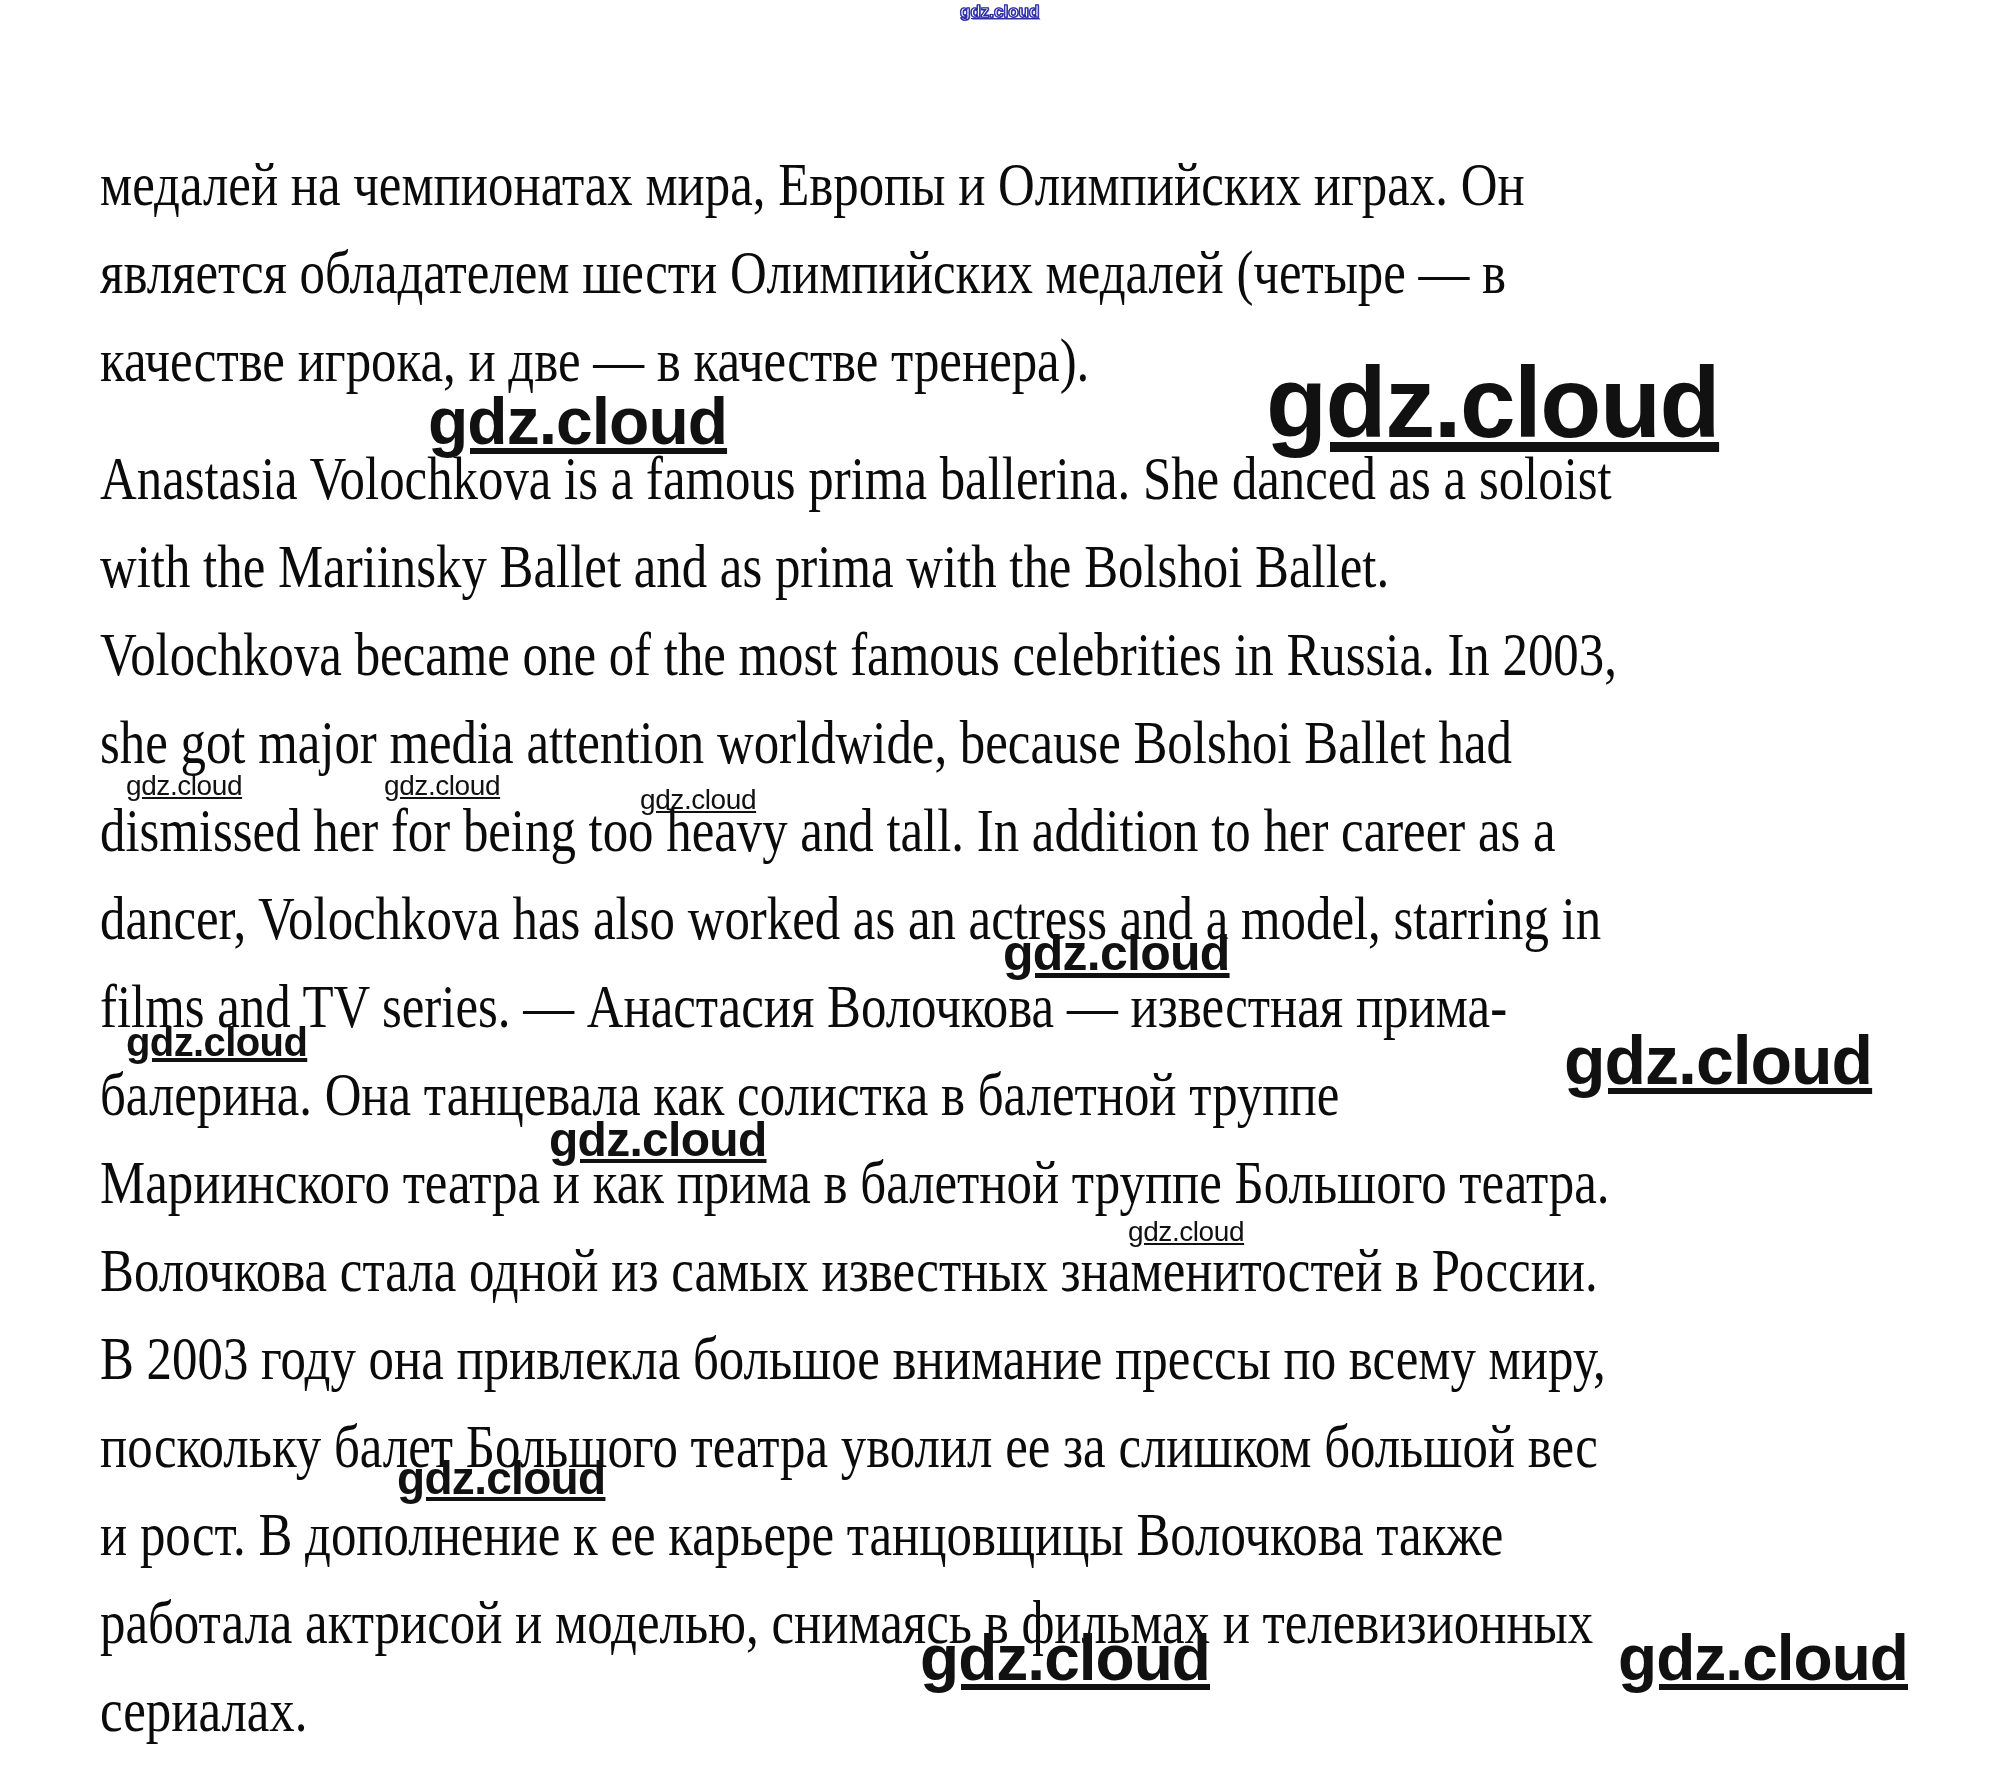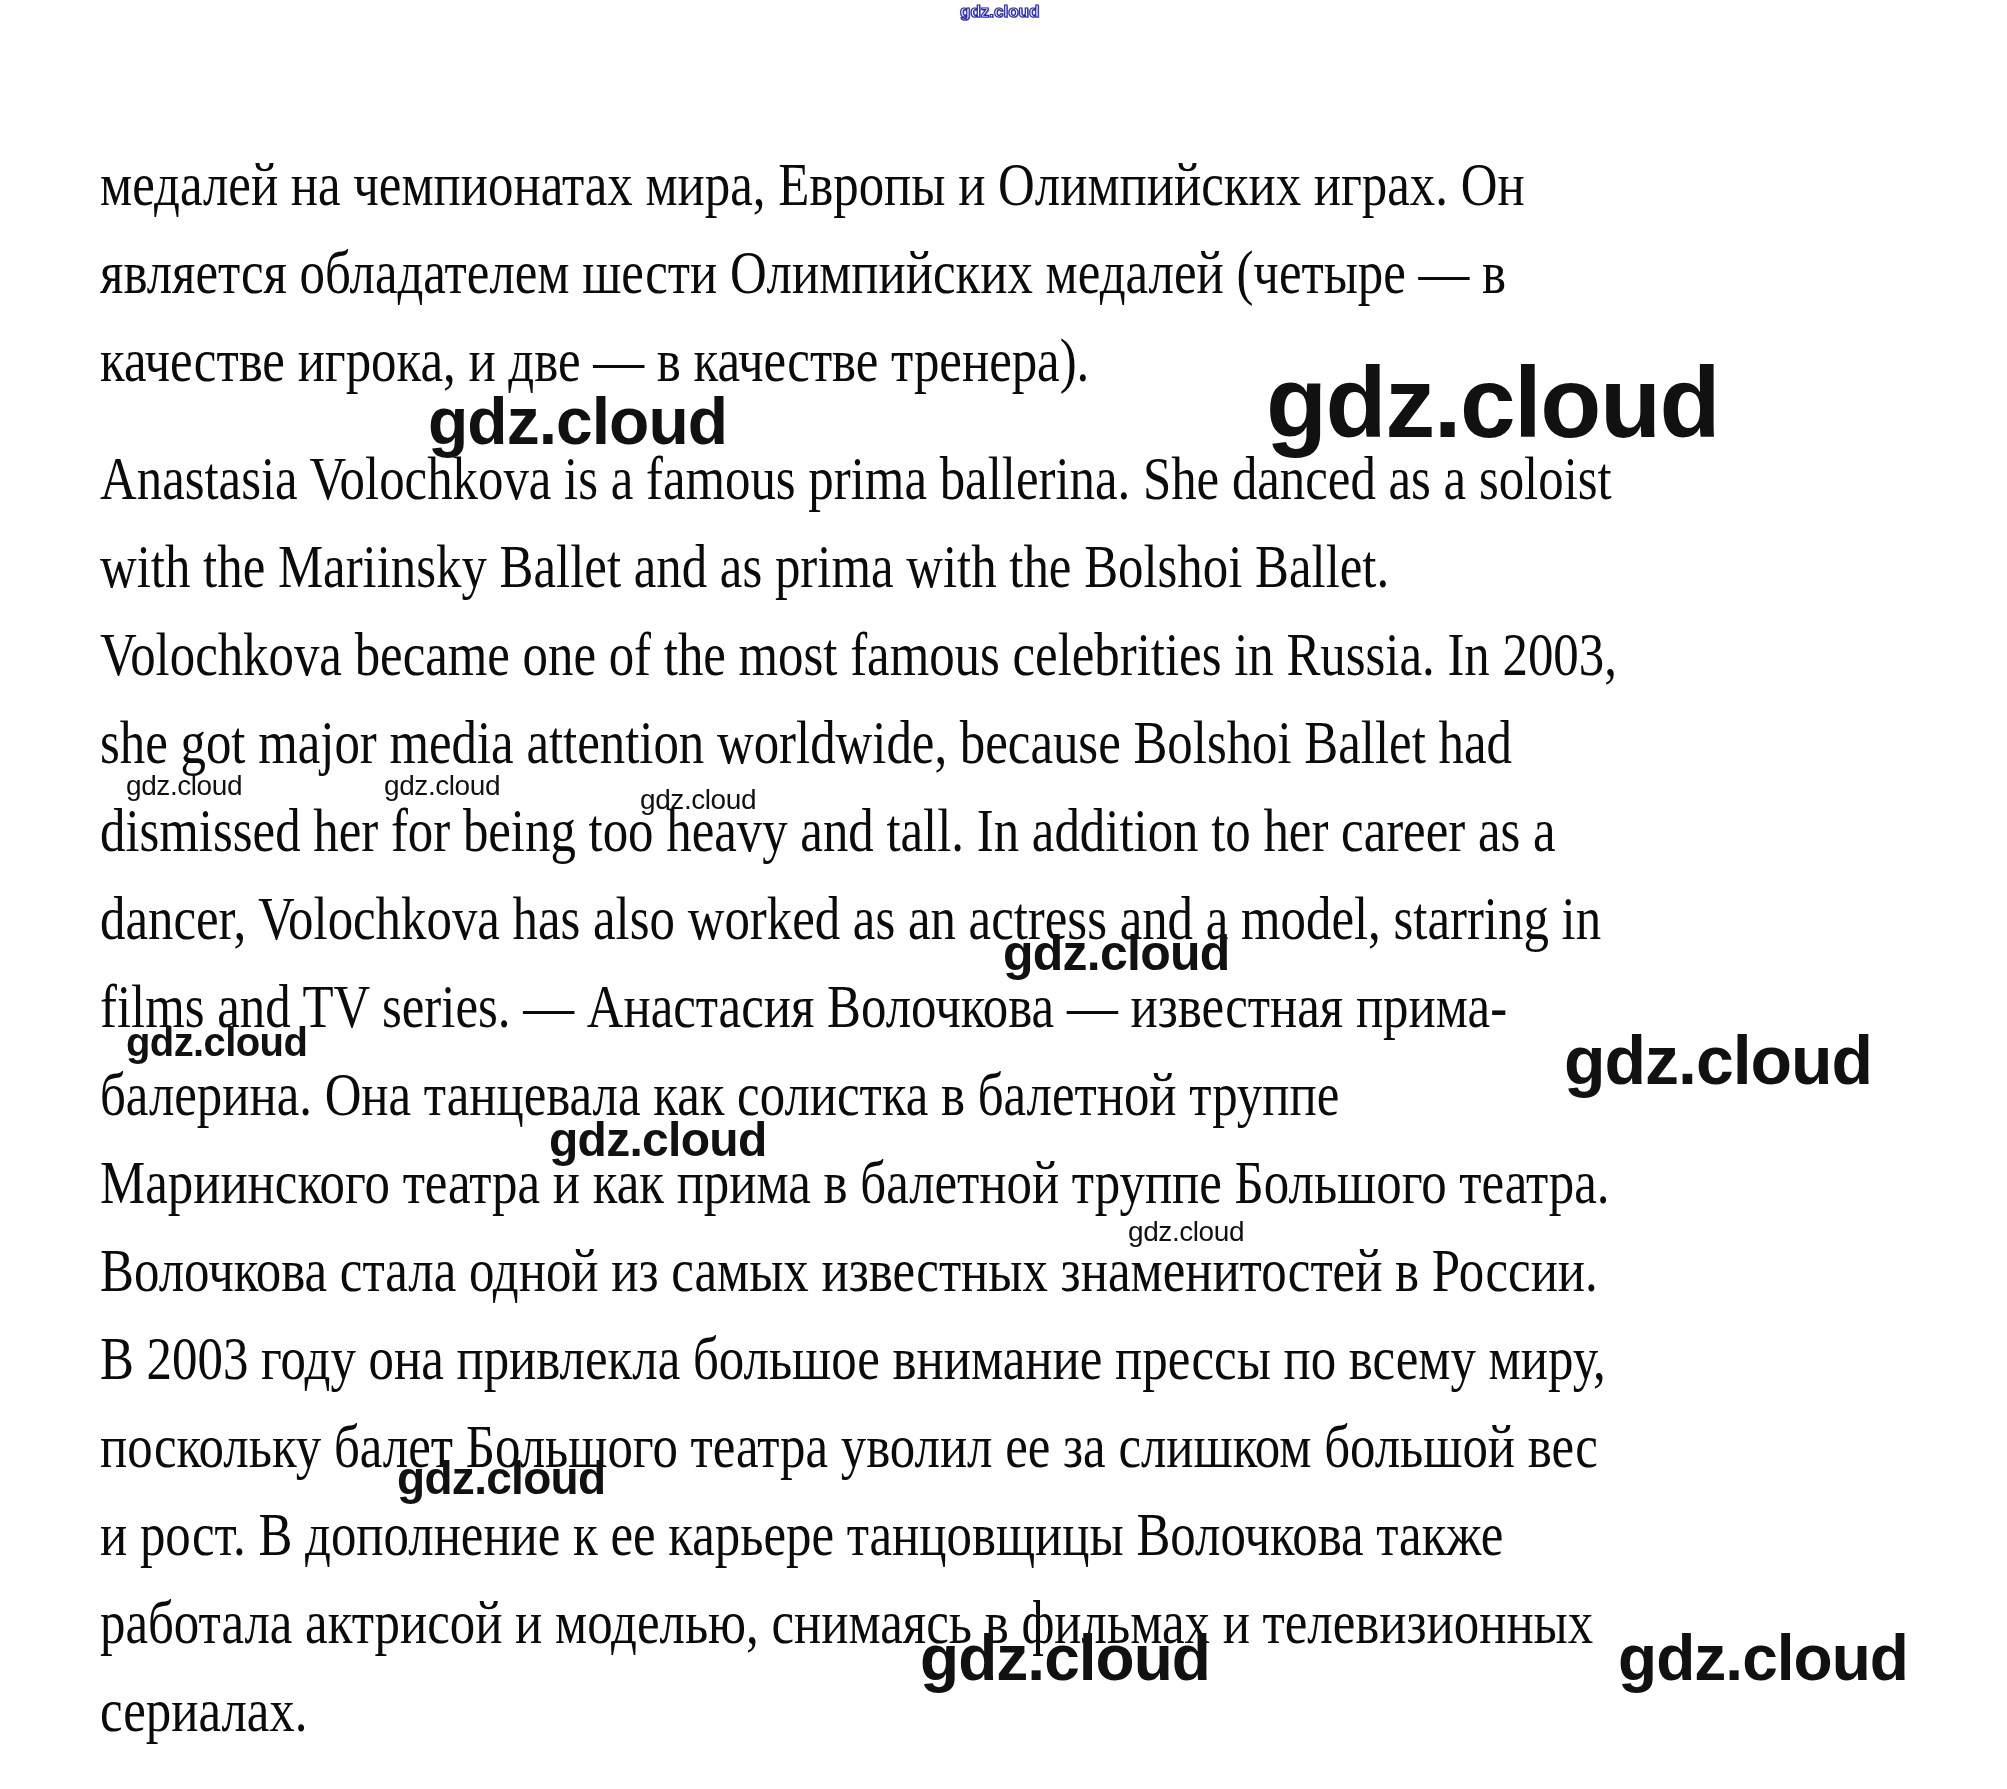--- a/index.html
+++ b/index.html
@@ -37,20 +37,21 @@
 
   
   .wm {
     position: absolute;
     font-family: "Liberation Sans", sans-serif;
     color: #111111;
     line-height: 1;
     white-space: nowrap;
     letter-spacing: -0.015em;
     z-index: 2;
+    text-decoration: underline;
   }
   .wm-logo   { font-weight: 700; }
   .wm-plain  { font-weight: 400; }
 
   .wm-top {
     left: 960px; top: 3px;
     font-size: 17px; font-weight: 700;
     color: #ffffff;
     -webkit-text-stroke: 1.2px #2d2da8;
     text-shadow:

